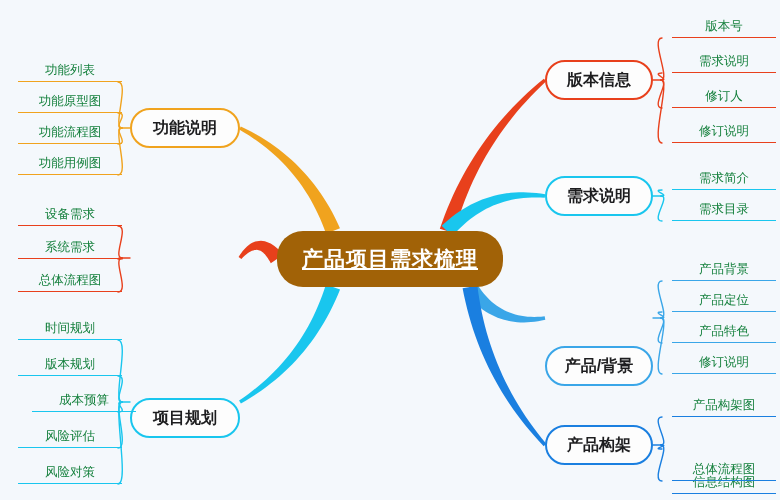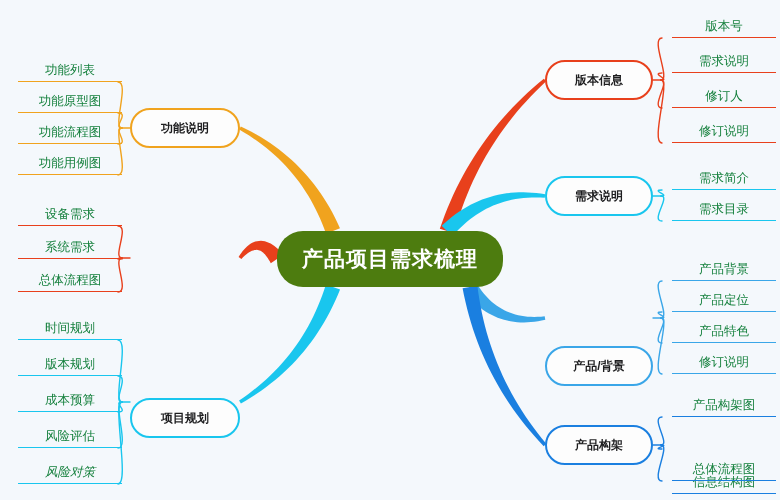--- a/index.html
+++ b/index.html
@@ -56,21 +56,21 @@
   
   .branch-node {
     position: absolute;
     display: flex;
     align-items: center;
     justify-content: center;
     background: #fdfdfd;
     border-radius: 22px;
     box-sizing: border-box;
     border: 2px solid #999;
-    font-size: 12px;
+    font-size: 16px;
     font-weight: bold;
     color: #1d1d1f;
     white-space: nowrap;
   }
 
   
   .leaf {
     position: absolute;
     box-sizing: border-box;
     display: flex;
@@ -124,35 +124,35 @@
       <path d="M 661 318 C 671 318, 650 343, 662 343" fill="none" stroke="#3aa6e8" stroke-width="1.4" stroke-linecap="round"></path>
       <path d="M 661 318 C 671 318, 650 374, 662 374" fill="none" stroke="#3aa6e8" stroke-width="1.4" stroke-linecap="round"></path>
       <path d="M 462.59 288.15 L 463.98 295.17 L 465.51 302.12 L 467.18 308.99 L 469.00 315.78 L 470.95 322.51 L 473.04 329.15 L 475.28 335.72 L 477.65 342.22 L 480.16 348.64 L 482.81 354.98 L 485.59 361.25 L 488.52 367.44 L 491.58 373.56 L 494.78 379.60 L 498.11 385.56 L 501.58 391.45 L 505.19 397.26 L 508.93 403.00 L 512.81 408.65 L 516.82 414.24 L 520.96 419.75 L 525.24 425.18 L 529.66 430.54 L 534.20 435.82 L 538.88 441.03 L 543.70 446.17 L 546.30 443.83 L 541.87 438.46 L 537.59 433.03 L 533.45 427.55 L 529.45 422.01 L 525.60 416.41 L 521.89 410.75 L 518.32 405.04 L 514.90 399.27 L 511.63 393.45 L 508.49 387.57 L 505.50 381.63 L 502.64 375.64 L 499.93 369.59 L 497.37 363.49 L 494.94 357.33 L 492.65 351.11 L 490.50 344.84 L 488.49 338.51 L 486.62 332.13 L 484.89 325.69 L 483.30 319.19 L 481.85 312.64 L 480.53 306.03 L 479.36 299.36 L 478.31 292.63 L 477.41 285.85 Z" fill="#1a7fe0"></path>
       <path d="M 653 445 L 661 445" fill="none" stroke="#1a7fe0" stroke-width="1.4" stroke-linecap="round"></path>
       <path d="M 661 445 C 671 445, 650 417, 662 417" fill="none" stroke="#1a7fe0" stroke-width="1.4" stroke-linecap="round"></path>
       <path d="M 661 445 C 671 445, 650 449, 662 449" fill="none" stroke="#1a7fe0" stroke-width="1.4" stroke-linecap="round"></path>
       <path d="M 661 445 C 671 445, 650 481, 662 481" fill="none" stroke="#1a7fe0" stroke-width="1.4" stroke-linecap="round"></path>
     </svg>
 
   <div class="node-layer" id="node-layer">
-    <div class="root-node" id="root-node" style="left: 277px; top: 231px; width: 226px; height: 56px; background: #4d7c0f; color: rgb(255, 255, 255);">产品项目需求梳理</div>
+    <div class="root-node" id="root-node" style="left: 277px; top: 231px; width: 226px; height: 56px; background: #a16207; color: rgb(255, 255, 255); text-decoration: underline;">产品项目需求梳理</div>
   <div class="branch-node" style="left: 130px; top: 108px; width: 110px; height: 40px; border-color: rgb(240, 163, 30);">功能说明</div>
       <div class="leaf" style="left: 18px; top: 57px; width: 104px; height: 25px; border-bottom-color: rgb(240, 163, 30);">功能列表</div>
       <div class="leaf" style="left: 18px; top: 88px; width: 104px; height: 25px; border-bottom-color: rgb(240, 163, 30);">功能原型图</div>
       <div class="leaf" style="left: 18px; top: 119px; width: 104px; height: 25px; border-bottom-color: rgb(240, 163, 30);">功能流程图</div>
       <div class="leaf" style="left: 18px; top: 150px; width: 104px; height: 25px; border-bottom-color: rgb(240, 163, 30);">功能用例图</div>
       <div class="leaf" style="left: 18px; top: 199px; width: 104px; height: 27px; border-bottom-color: rgb(232, 64, 28);">设备需求</div>
       <div class="leaf" style="left: 18px; top: 232px; width: 104px; height: 27px; border-bottom-color: rgb(232, 64, 28);">系统需求</div>
       <div class="leaf" style="left: 18px; top: 265px; width: 104px; height: 27px; border-bottom-color: rgb(232, 64, 28);">总体流程图</div>
       <div class="branch-node" style="left: 130px; top: 382px; width: 110px; height: 40px; border-color: rgb(25, 198, 238); margin-top: 16px;">项目规划</div>
       <div class="leaf" style="left: 18px; top: 310px; width: 104px; height: 30px; border-bottom-color: rgb(25, 198, 238);">时间规划</div>
       <div class="leaf" style="left: 18px; top: 346px; width: 104px; height: 30px; border-bottom-color: rgb(25, 198, 238);">版本规划</div>
-      <div class="leaf" style="left: 18px; top: 382px; width: 104px; height: 30px; border-bottom-color: rgb(25, 198, 238); text-align: center;">成本预算</div>
+      <div class="leaf" style="left: 32px; top: 382px; width: 104px; height: 30px; border-bottom-color: rgb(25, 198, 238); text-align: center;">成本预算</div>
       <div class="leaf" style="left: 18px; top: 418px; width: 104px; height: 30px; border-bottom-color: rgb(25, 198, 238);">风险评估</div>
-      <div class="leaf" style="left: 18px; top: 454px; width: 104px; height: 30px; border-bottom-color: rgb(25, 198, 238); font-style: italic;">风险对策</div>
+      <div class="leaf" style="left: 18px; top: 454px; width: 104px; height: 30px; border-bottom-color: rgb(25, 198, 238);">风险对策</div>
       <div class="branch-node" style="left: 545px; top: 60px; width: 108px; height: 40px; border-color: rgb(232, 64, 28);">版本信息</div>
       <div class="leaf" style="left: 672px; top: 9px; width: 104px; height: 29px; border-bottom-color: rgb(232, 64, 28);">版本号</div>
       <div class="leaf" style="left: 672px; top: 44px; width: 104px; height: 29px; border-bottom-color: rgb(232, 64, 28);">需求说明</div>
       <div class="leaf" style="left: 672px; top: 79px; width: 104px; height: 29px; border-bottom-color: rgb(232, 64, 28);">修订人</div>
       <div class="leaf" style="left: 672px; top: 114px; width: 104px; height: 29px; border-bottom-color: rgb(232, 64, 28);">修订说明</div>
       <div class="branch-node" style="left: 545px; top: 176px; width: 108px; height: 40px; border-color: rgb(25, 198, 238);">需求说明</div>
       <div class="leaf" style="left: 672px; top: 165px; width: 104px; height: 25px; border-bottom-color: rgb(25, 198, 238);">需求简介</div>
       <div class="leaf" style="left: 672px; top: 196px; width: 104px; height: 25px; border-bottom-color: rgb(25, 198, 238);">需求目录</div>
       <div class="branch-node" style="left: 545px; top: 298px; width: 108px; height: 40px; border-color: rgb(58, 166, 232); margin-top: 48px;">产品/背景</div>
       <div class="leaf" style="left: 672px; top: 256px; width: 104px; height: 25px; border-bottom-color: rgb(58, 166, 232);">产品背景</div>

